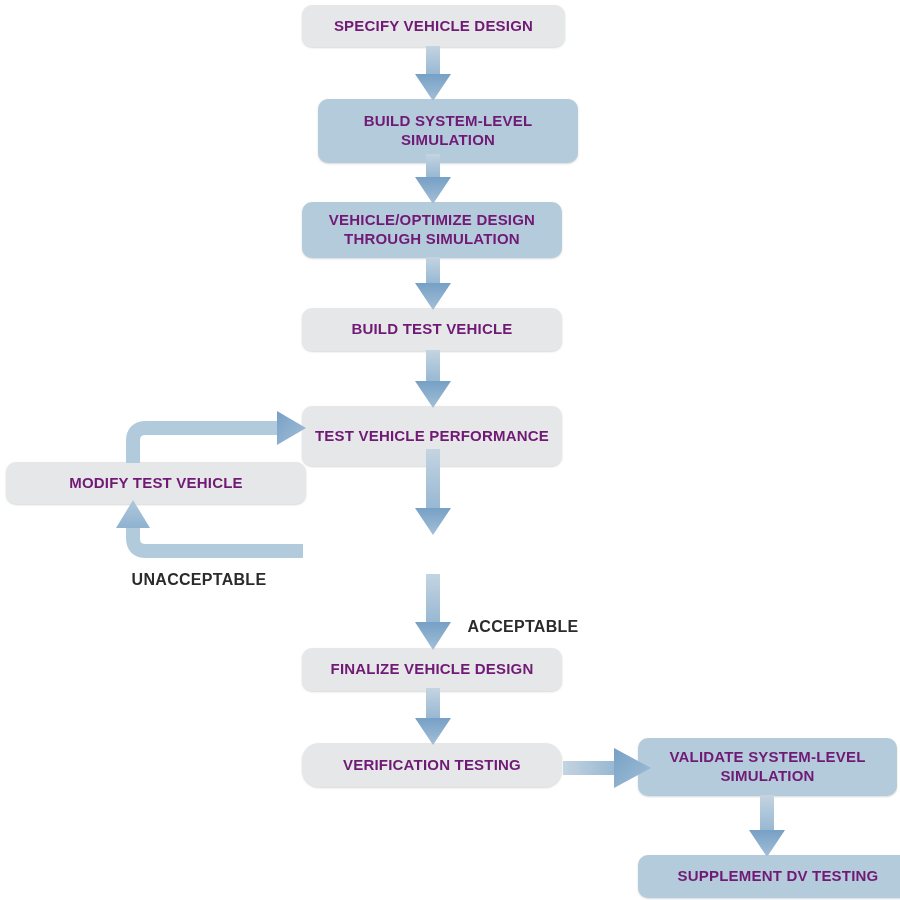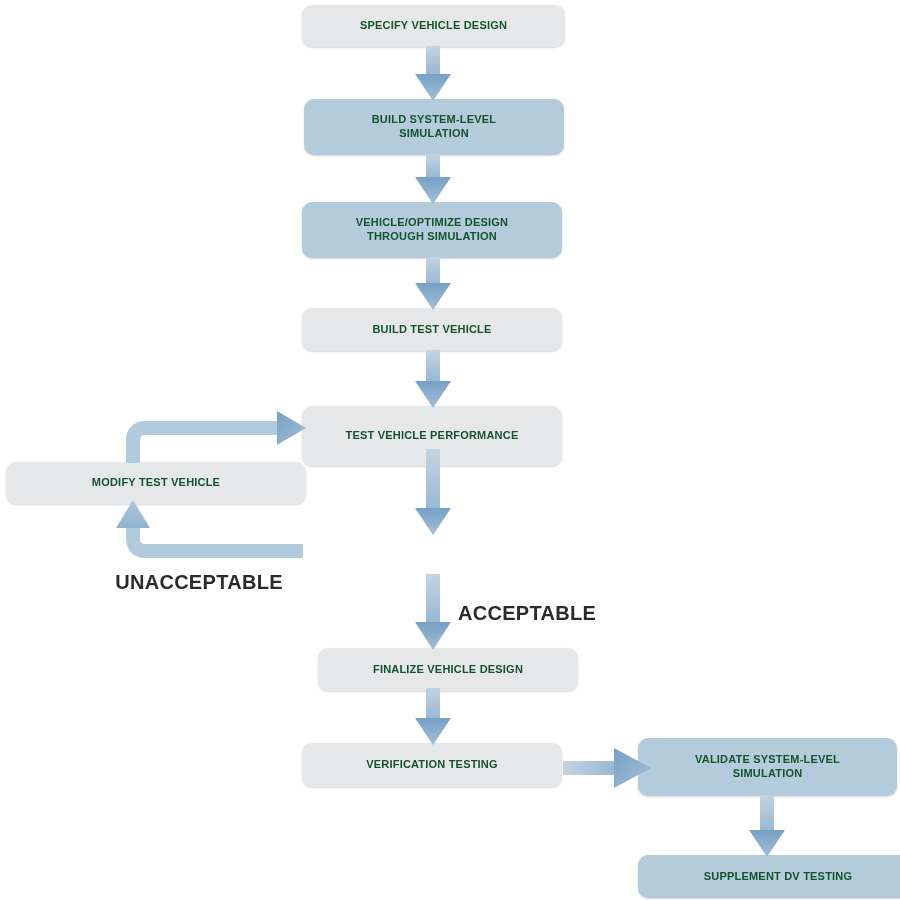--- a/index.html
+++ b/index.html
@@ -9,61 +9,61 @@
     background:#ffffff;
     font-family:"Liberation Sans", sans-serif;
     overflow:hidden;
   }
   .node{
     position:absolute;
     display:flex;align-items:center;justify-content:center;
     text-align:center;
     border-radius:10px;
     font-weight:bold;
-    font-size:11px;
+    font-size:15px;
     letter-spacing:0.2px;
     line-height:1.25;
-    color:#14532d;
+    color:#701a75;
     white-space:pre-line;
     box-shadow:0 1px 2px rgba(90,100,110,0.25);
     z-index:1;
     padding:0 8px;
     box-sizing:border-box;
   }
   .node.gray{background:#e6e7e8;}
   .node.blue{background:#b4cbdb;}
 
   #node-specify      {left:302px; top:5px;   width:263px; height:42px;}
-  #node-build-sim    {left:304px; top:99px;  width:260px; height:56px;}
+  #node-build-sim    {left:318px; top:99px;  width:260px; height:64px;}
   #node-validate-opt {left:302px; top:202px; width:260px; height:56px;}
   #node-build-test   {left:302px; top:308px; width:260px; height:43px;}
   #node-test-perf    {left:302px; top:406px; width:260px; height:60px;}
   #node-modify       {left:6px;   top:462px; width:300px; height:42px;}
   #node-evaluate     {left:302px; top:533px; width:260px; height:43px;}
-  #node-finalize     {left:318px; top:648px; width:260px; height:43px;}
-  #node-verification {left:302px; top:743px; width:260px; height:44px;}
+  #node-finalize     {left:302px; top:648px; width:260px; height:43px;}
+  #node-verification {left:302px; top:743px; width:260px; height:44px;border-radius:17px;}
   #node-validate-sys {left:638px; top:738px; width:259px; height:58px;}
   #node-supplement   {left:638px; top:855px; width:280px; height:43px;}
 
   #connectors{
     position:absolute;left:0;top:0;
     z-index:2;
     pointer-events:none;
   }
   .edge-label{
     position:absolute;
     z-index:3;
     font-weight:bold;
-    font-size:20px;
+    font-size:16px;
     letter-spacing:0.3px;
     color:#2b2b2b;
     text-align:center;
   }
   #label-unacceptable{left:108px; top:571px; width:182px;}
-  #label-acceptable {left:458px; top:602px; width:130px;}
+  #label-acceptable {left:458px; top:618px; width:130px;}
 </style>
 </head>
 <body>
 
 <div id="canvas">
 
   <div id="node-specify" class="node gray">SPECIFY VEHICLE DESIGN</div>
   <div id="node-build-sim" class="node blue">BUILD SYSTEM-LEVEL
 SIMULATION</div>
   <div id="node-validate-opt" class="node blue">VEHICLE/OPTIMIZE DESIGN

